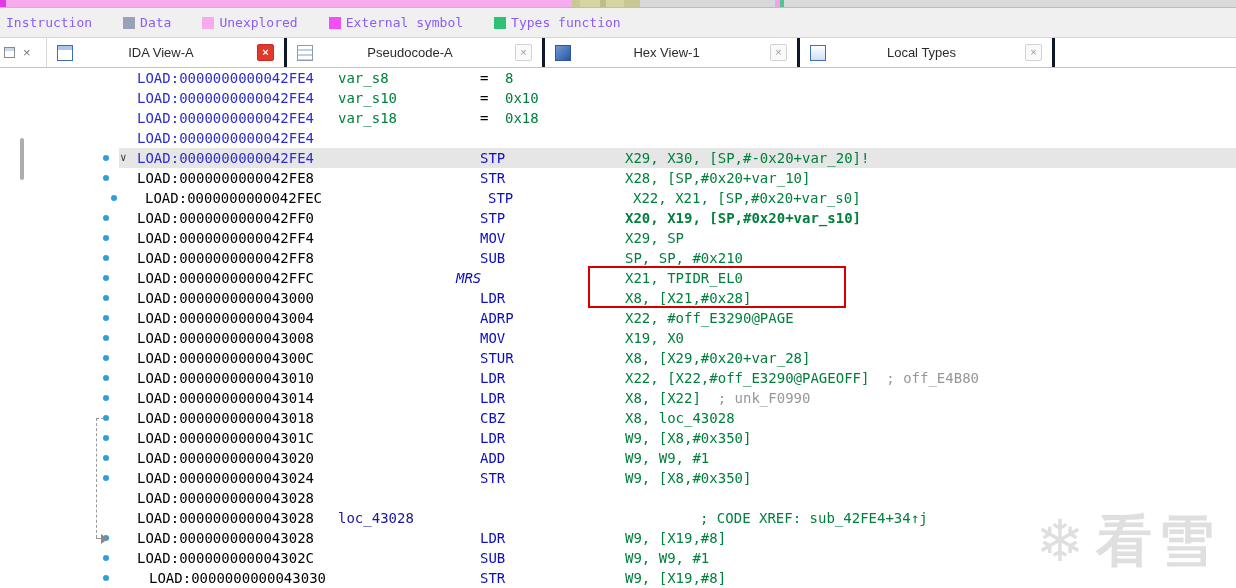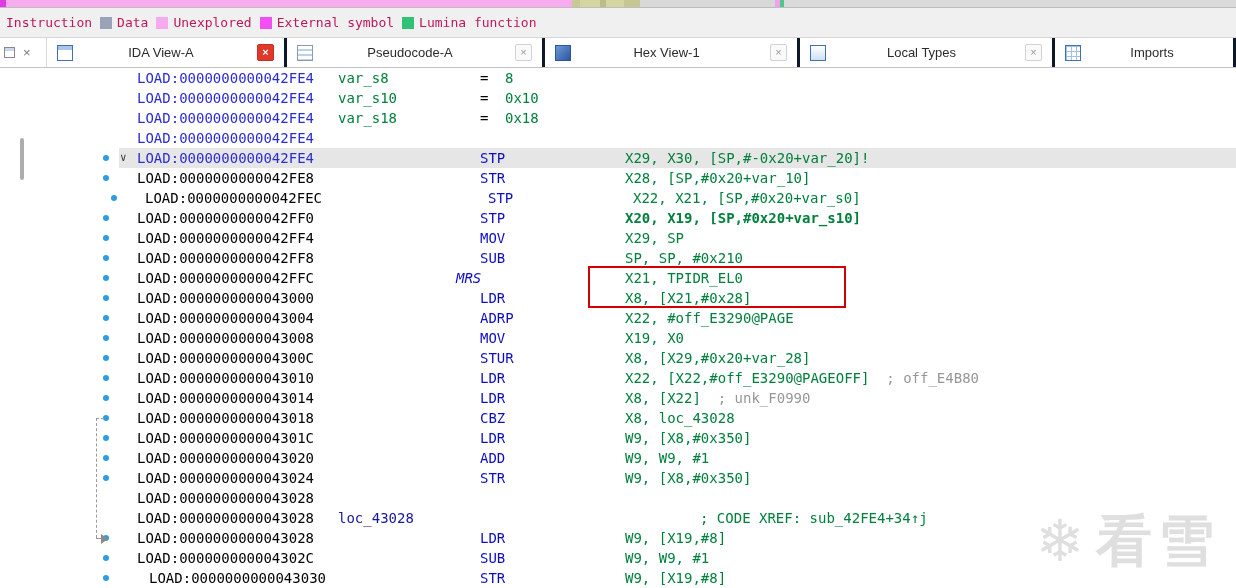--- a/index.html
+++ b/index.html
@@ -7,21 +7,21 @@
     position:relative;width:1236px;height:588px;overflow:hidden;background:#fff;
     font-family:"DejaVu Sans Mono","Liberation Mono",monospace;
     --addr-blue:#2b2bd4;--mnem-blue:#0e0ec0;--green:#00803c;--loc:#16169e;
     --gray:#979797;--dot:#2f9ddc;--hl:#e6e6e6;--red:#d40000;
   }
   
   #navband{position:absolute;top:0;left:0;width:1236px;height:8px;display:flex;border-bottom:1px solid #bdbdbd;box-sizing:border-box}
   #navband .seg{height:100%}
   
   #legendbar{position:absolute;top:8px;left:0;width:1236px;height:30px;background:#f0f0f0;border-bottom:1px solid #d6d6d6;
-    display:flex;align-items:center;padding-left:6px;gap:8px;font-size:13px;color:#be185d;box-sizing:border-box}
+    display:flex;align-items:center;padding-left:6px;gap:31px;font-size:13px;color:#8b5cf6;box-sizing:border-box}
   .legend-item{display:flex;align-items:center;gap:5px;white-space:nowrap}
   .swatch{width:12px;height:12px;flex:none}
   
   #tabbar{position:absolute;top:38px;left:0;width:1236px;height:30px;background:#fff;border-bottom:1px solid #c4c4c4;
     display:flex;font-family:"Liberation Sans",sans-serif;box-sizing:border-box}
   #minitab{width:47px;display:flex;align-items:center;gap:8px;padding-left:4px;border-right:1px solid #d9d9d9;box-sizing:border-box;flex:none}
   .mini-icon{width:11px;height:11px;border:1px solid #8a8a8a;background:linear-gradient(#c9d8ec 0 3px,#fff 3px);box-sizing:border-box}
   .mini-close{color:#777;font-size:13px;cursor:default}
   .tab{display:flex;align-items:center;padding:0 10px;border-right:3px solid #0f172a;box-sizing:border-box;flex:none}
   .tab .label{flex:1;text-align:center;font-size:13px;color:#2b2b2b;white-space:nowrap;overflow:hidden}
@@ -89,21 +89,21 @@
     <div class="legend-item">
       <span class="swatch" style="background: rgb(248, 170, 238);"></span>
       <span>Unexplored</span>
     </div>
     <div class="legend-item">
       <span class="swatch" style="background: rgb(243, 78, 243);"></span>
       <span>External symbol</span>
     </div>
     <div class="legend-item">
       <span class="swatch" style="background: rgb(47, 194, 118);"></span>
-      <span>Lumina function</span>
+      <span>Types function</span>
     </div>
   </div>
 
 <div id="tabbar">
   <div id="minitab">
     <span class="mini-icon"></span>
     <span class="mini-close">×</span>
   </div>
 <div class="tab" style="width: 240px;">
       <span class="tabicon icon-ida-view-icon"></span>
@@ -117,24 +117,20 @@
     </div>
     <div class="tab" style="width: 255px;">
       <span class="tabicon icon-hex-view-icon"></span>
       <span class="label">Hex View-1</span>
       <span class="closebox">×</span>
     </div>
     <div class="tab" style="width: 255px;">
       <span class="tabicon icon-local-types-icon"></span>
       <span class="label">Local Types</span>
       <span class="closebox">×</span>
-    </div>
-    <div class="tab" style="width: 181px;">
-      <span class="tabicon icon-imports-icon"></span>
-      <span class="label">Imports</span>
     </div>
   </div>
 
 <div id="listing">
     <div class="line" style="top: 0px;"><span class="piece c-addr" style="left: 137px;">LOAD:0000000000042FE4</span><span class="piece c-green" style="left: 338px;">var_s8</span><span class="piece c-black" style="left: 480px;">=</span><span class="piece c-green" style="left: 505px;">8</span></div>
     <div class="line" style="top: 20px;"><span class="piece c-addr" style="left: 137px;">LOAD:0000000000042FE4</span><span class="piece c-green" style="left: 338px;">var_s10</span><span class="piece c-black" style="left: 480px;">=</span><span class="piece c-green" style="left: 505px;">0x10</span></div>
     <div class="line" style="top: 40px;"><span class="piece c-addr" style="left: 137px;">LOAD:0000000000042FE4</span><span class="piece c-green" style="left: 338px;">var_s18</span><span class="piece c-black" style="left: 480px;">=</span><span class="piece c-green" style="left: 505px;">0x18</span></div>
     <div class="line" style="top: 60px;"><span class="piece c-addr" style="left: 137px;">LOAD:0000000000042FE4</span></div>
     <div class="line hl" style="top: 80px;"><div class="rowbg"></div><span class="dot"></span><span class="collapse">∨</span><span class="piece c-addr" style="left: 137px;">LOAD:0000000000042FE4</span><span class="piece c-mnem" style="left: 480px;">STP</span><span class="piece" style="left: 625px;"><span class="c-green">X29, X30, [SP,#-0x20+var_20]!</span></span></div>
     <div class="line" style="top: 100px;"><span class="dot"></span><span class="piece c-black" style="left: 137px;">LOAD:0000000000042FE8</span><span class="piece c-mnem" style="left: 480px;">STR</span><span class="piece" style="left: 625px;"><span class="c-green">X28, [SP,#0x20+var_10]</span></span></div>

